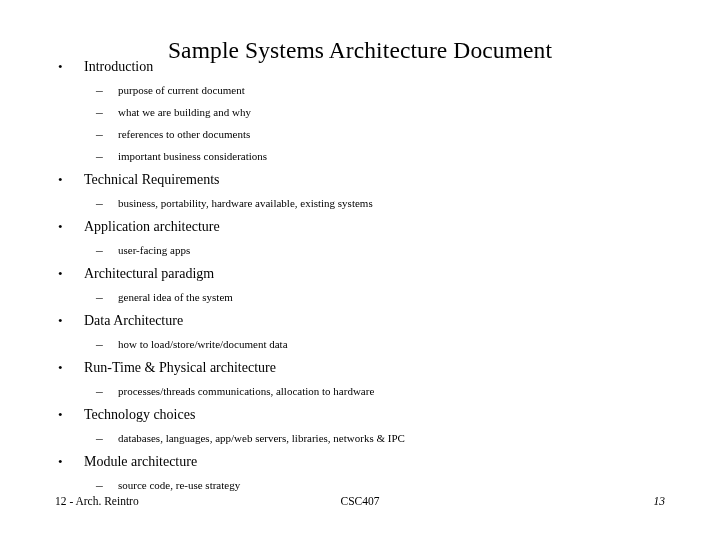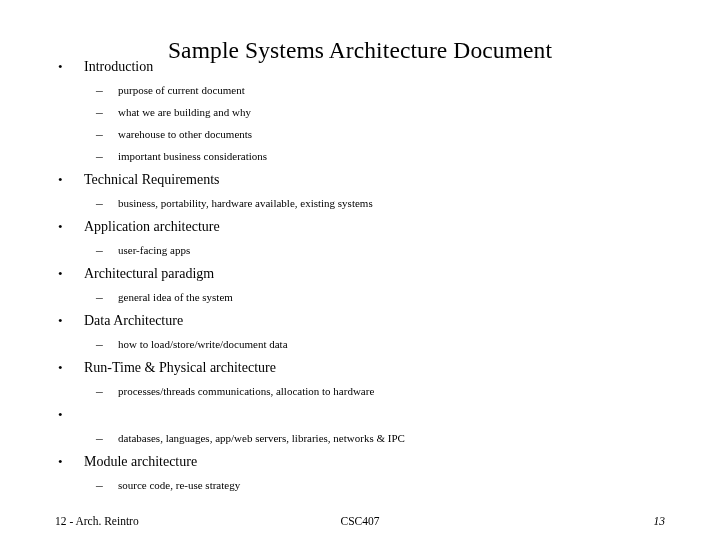--- a/index.html
+++ b/index.html
@@ -75,21 +75,21 @@
   .sub-text {
     font-size: 11px;
     white-space: nowrap;
   }
   .group + .group {
     margin-top: 2px;
   }
   .footer {
     position: absolute;
     left: 0;
-    top: 515px;
+    top: 495px;
     width: 720px;
     height: 20px;
   }
   .footer-left {
     position: absolute;
     left: 55px;
     top: 0;
     font-size: 11.5px;
   }
   .footer-center {
@@ -125,21 +125,21 @@
         <div class="sub-row">
           <span class="sub-mark">–</span>
           <span class="sub-text">purpose of current document</span>
         </div>
         <div class="sub-row">
           <span class="sub-mark">–</span>
           <span class="sub-text">what we are building and why</span>
         </div>
         <div class="sub-row">
           <span class="sub-mark">–</span>
-          <span class="sub-text">warehouse to other documents</span>
+          <span class="sub-text">references to other documents</span>
         </div>
         <div class="sub-row">
           <span class="sub-mark">–</span>
           <span class="sub-text">important business considerations</span>
         </div>
       </div>
       <div class="group">
         <div class="bullet-row">
           <span class="bullet-mark">•</span>
           <span class="bullet-text">Technical Requirements</span>
@@ -185,20 +185,21 @@
           <span class="bullet-text">Run-Time &amp; Physical architecture</span>
         </div>
         <div class="sub-row">
           <span class="sub-mark">–</span>
           <span class="sub-text">processes/threads communications, allocation to hardware</span>
         </div>
       </div>
       <div class="group">
         <div class="bullet-row">
           <span class="bullet-mark">•</span>
+          <span class="bullet-text">Technology choices</span>
         </div>
         <div class="sub-row">
           <span class="sub-mark">–</span>
           <span class="sub-text">databases, languages, app/web servers, libraries, networks &amp; IPC</span>
         </div>
       </div>
       <div class="group">
         <div class="bullet-row">
           <span class="bullet-mark">•</span>
           <span class="bullet-text">Module architecture</span>

